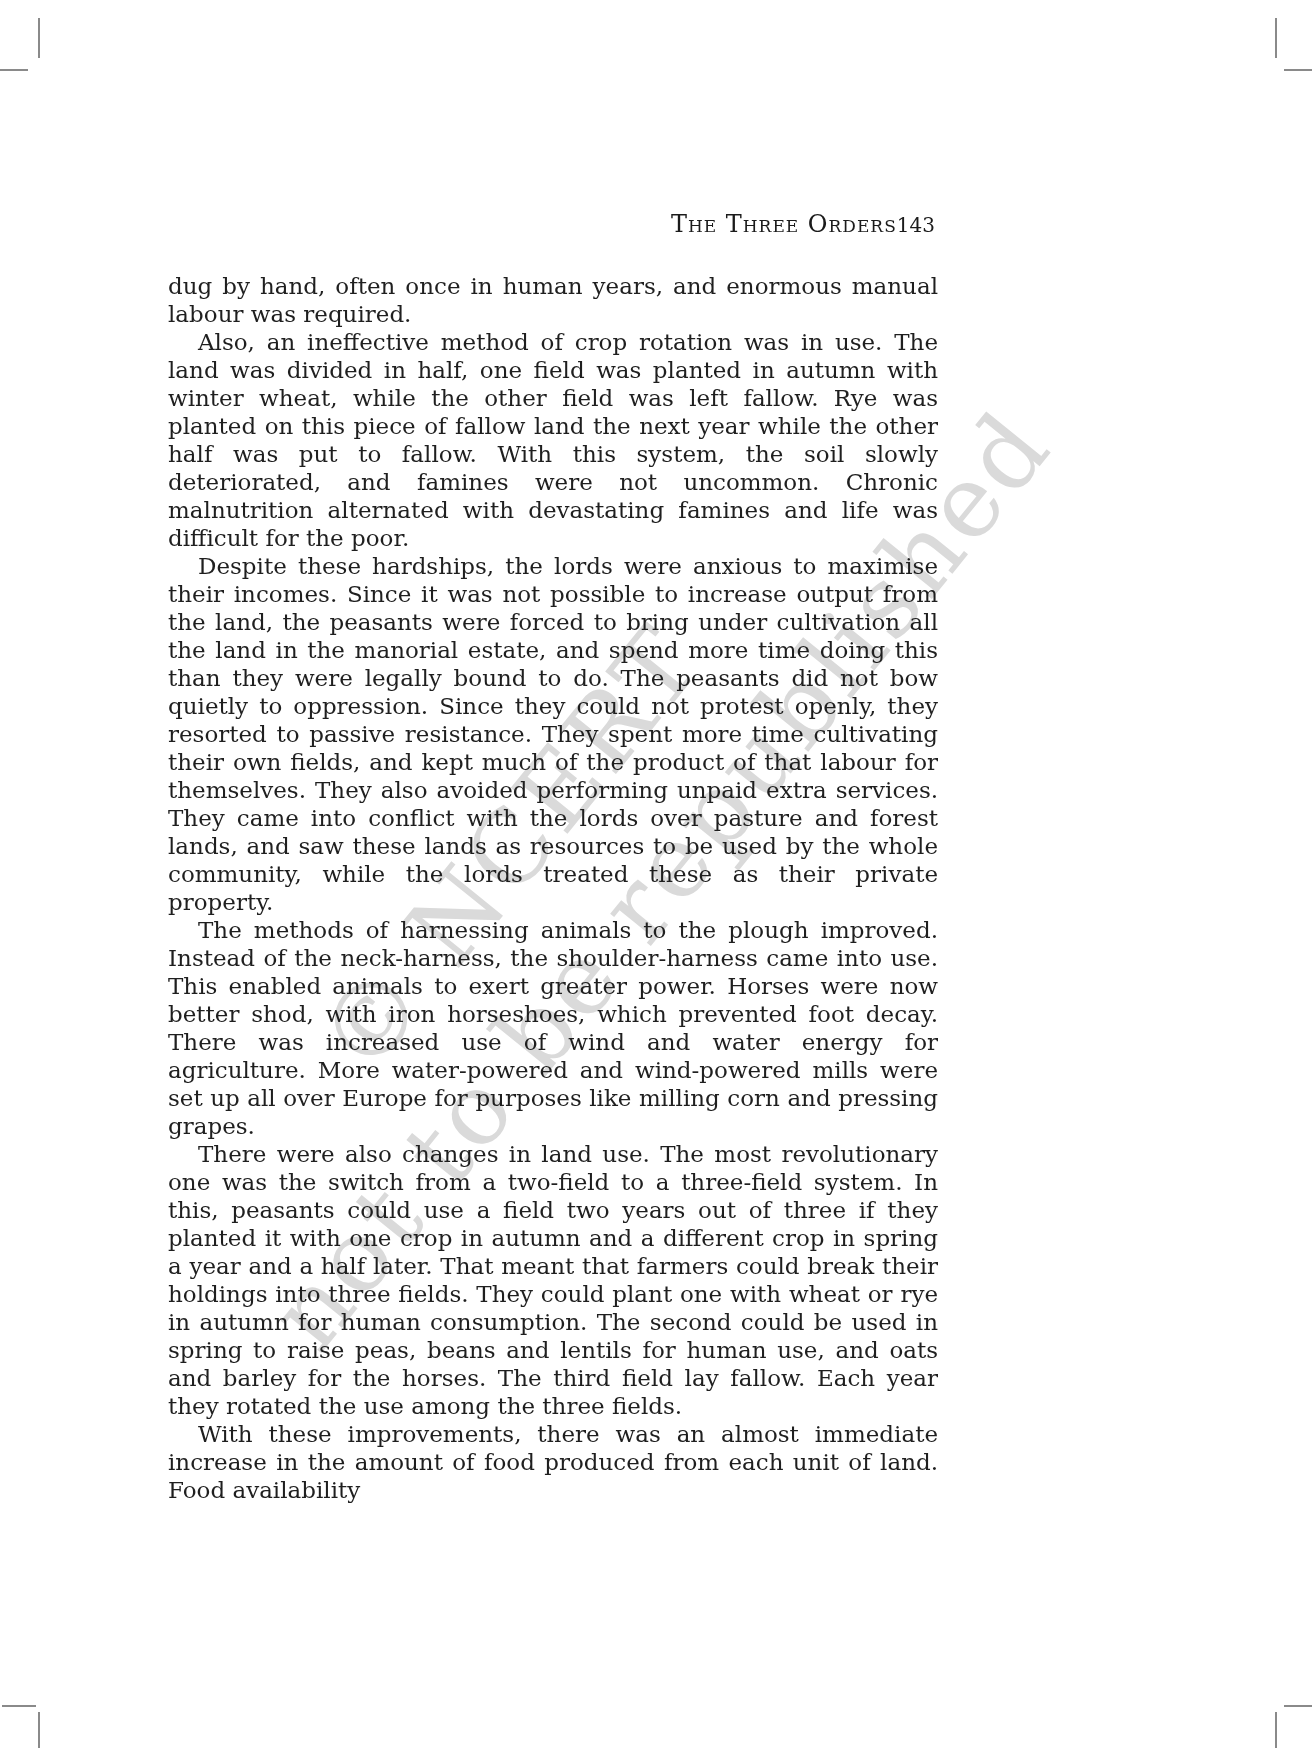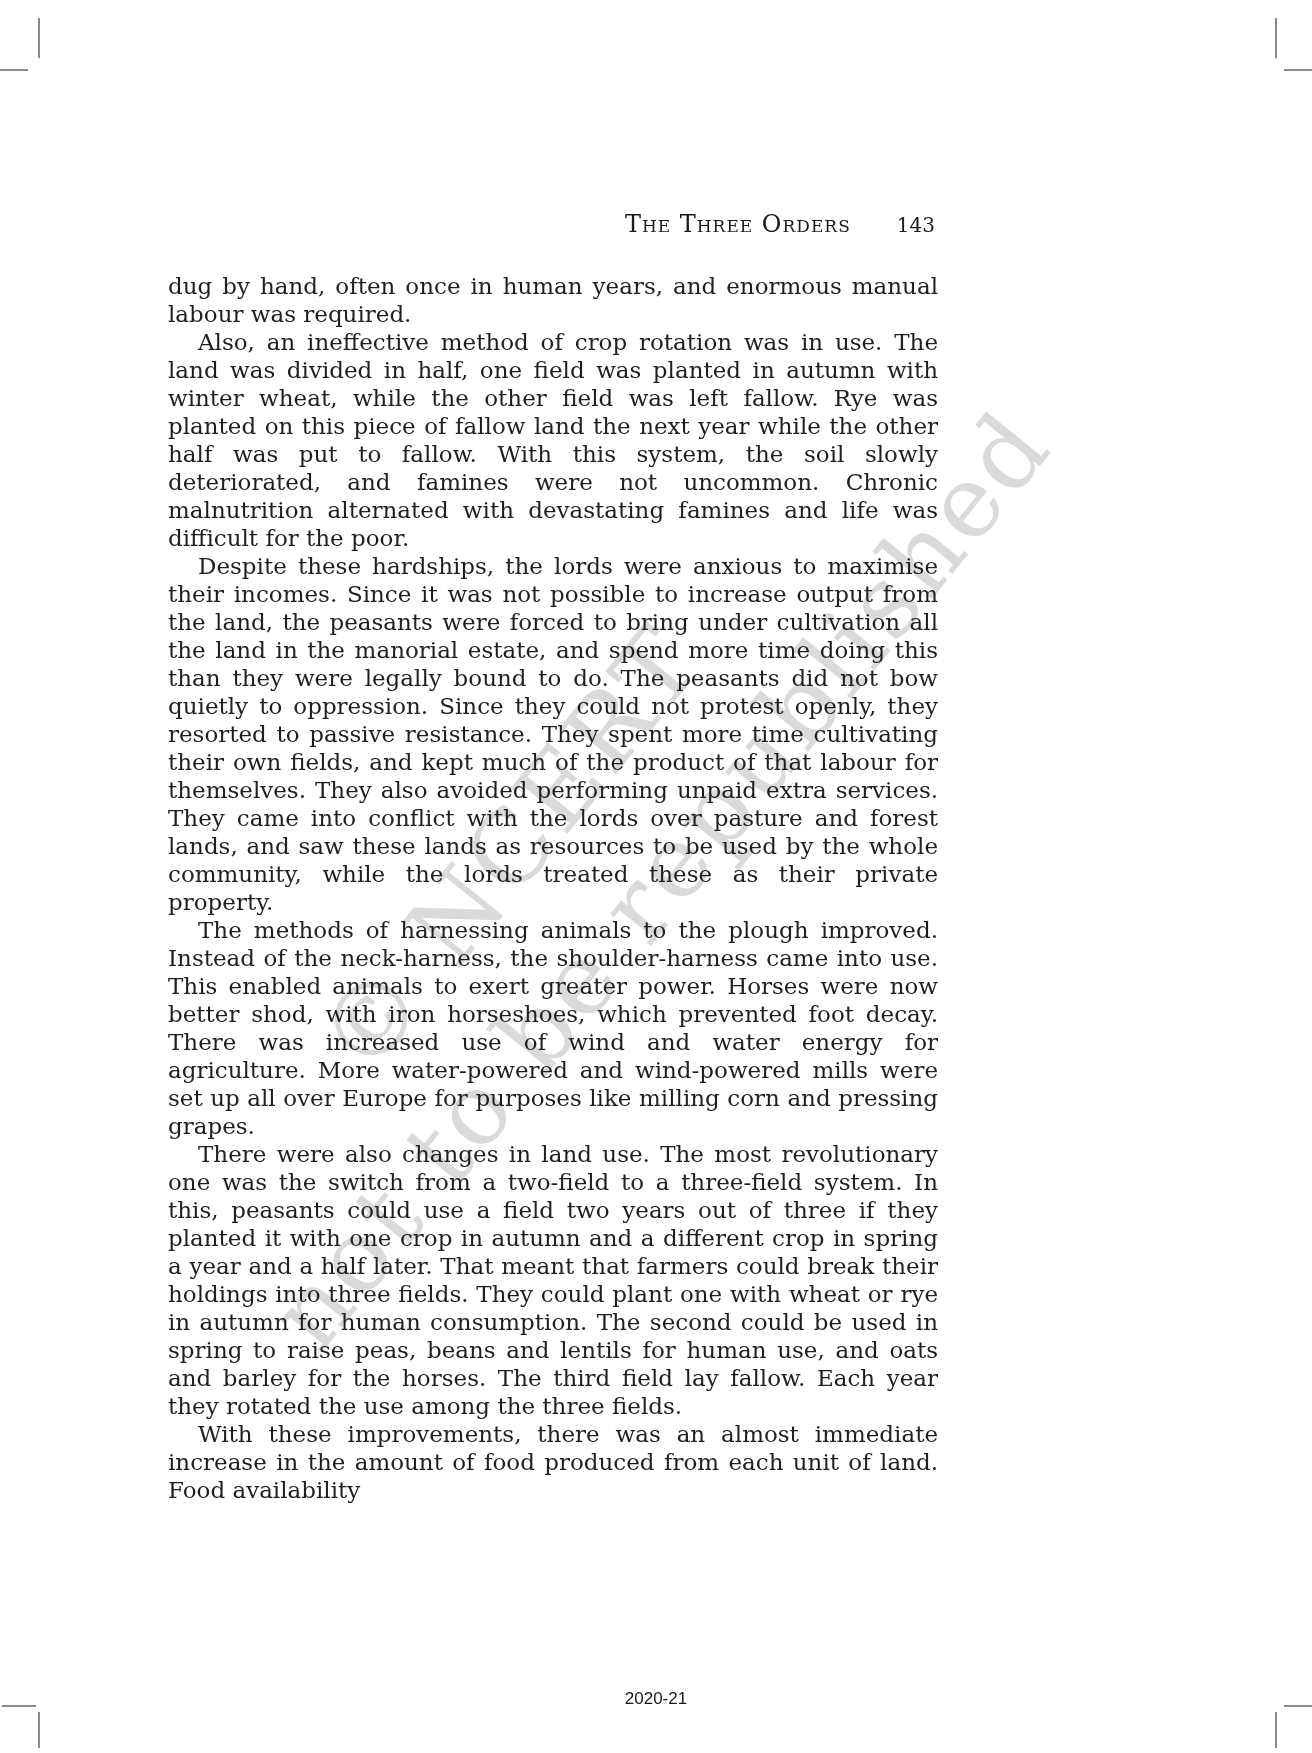--- a/index.html
+++ b/index.html
@@ -44,21 +44,20 @@
   .wm2 { left: 660px; top: 880px; font-size: 100px; }
 
   
   .header {
     position: absolute;
     top: 210px;
     right: 377px;
     z-index: 2;
     display: flex;
     align-items: baseline;
-    gap: 46px;
     color: #1b1b1b;
   }
   .running-title {
     font-variant: small-caps;
     font-size: 24px;
     letter-spacing: 1px;
   }
   .page-number {
     font-size: 20px;
   }
@@ -127,17 +126,14 @@
 
   <div class="content">
     <p class="para noindent">dug by hand, often once in human years, and enormous manual labour was required.</p>
     <p class="para">Also, an ineffective method of crop rotation was in use. The land was divided in half, one field was planted in autumn with winter wheat, while the other field was left fallow. Rye was planted on this piece of fallow land the next year while the other half was put to fallow. With this system, the soil slowly deteriorated, and famines were not uncommon. Chronic malnutrition alternated with devastating famines and life was difficult for the poor.</p>
     <p class="para">Despite these hardships, the lords were anxious to maximise their incomes. Since it was not possible to increase output from the land, the peasants were forced to bring under cultivation all the land in the manorial estate, and spend more time doing this than they were legally bound to do. The peasants did not bow quietly to oppression. Since they could not protest openly, they resorted to passive resistance. They spent more time cultivating their own fields, and kept much of the product of that labour for themselves. They also avoided performing unpaid extra services. They came into conflict with the lords over pasture and forest lands, and saw these lands as resources to be used by the whole community, while the lords treated these as their private property.</p>
     <p class="para">The methods of harnessing animals to the plough improved. Instead of the neck-harness, the shoulder-harness came into use. This enabled animals to exert greater power. Horses were now better shod, with iron horseshoes, which prevented foot decay. There was increased use of wind and water energy for agriculture. More water-powered and wind-powered mills were set up all over Europe for purposes like milling corn and pressing grapes.</p>
     <p class="para">There were also changes in land use. The most revolutionary one was the switch from a two-field to a three-field system. In this, peasants could use a field two years out of three if they planted it with one crop in autumn and a different crop in spring a year and a half later. That meant that farmers could break their holdings into three fields. They could plant one with wheat or rye in autumn for human consumption. The second could be used in spring to raise peas, beans and lentils for human use, and oats and barley for the horses. The third field lay fallow. Each year they rotated the use among the three fields.</p>
     <p class="para">With these improvements, there was an almost immediate increase in the amount of food produced from each unit of land. Food availability</p>
   </div>
 
-  <div class="footer">
-    <span>2020-21</span>
-  </div>
 
 </div>
 
 </body></html>

